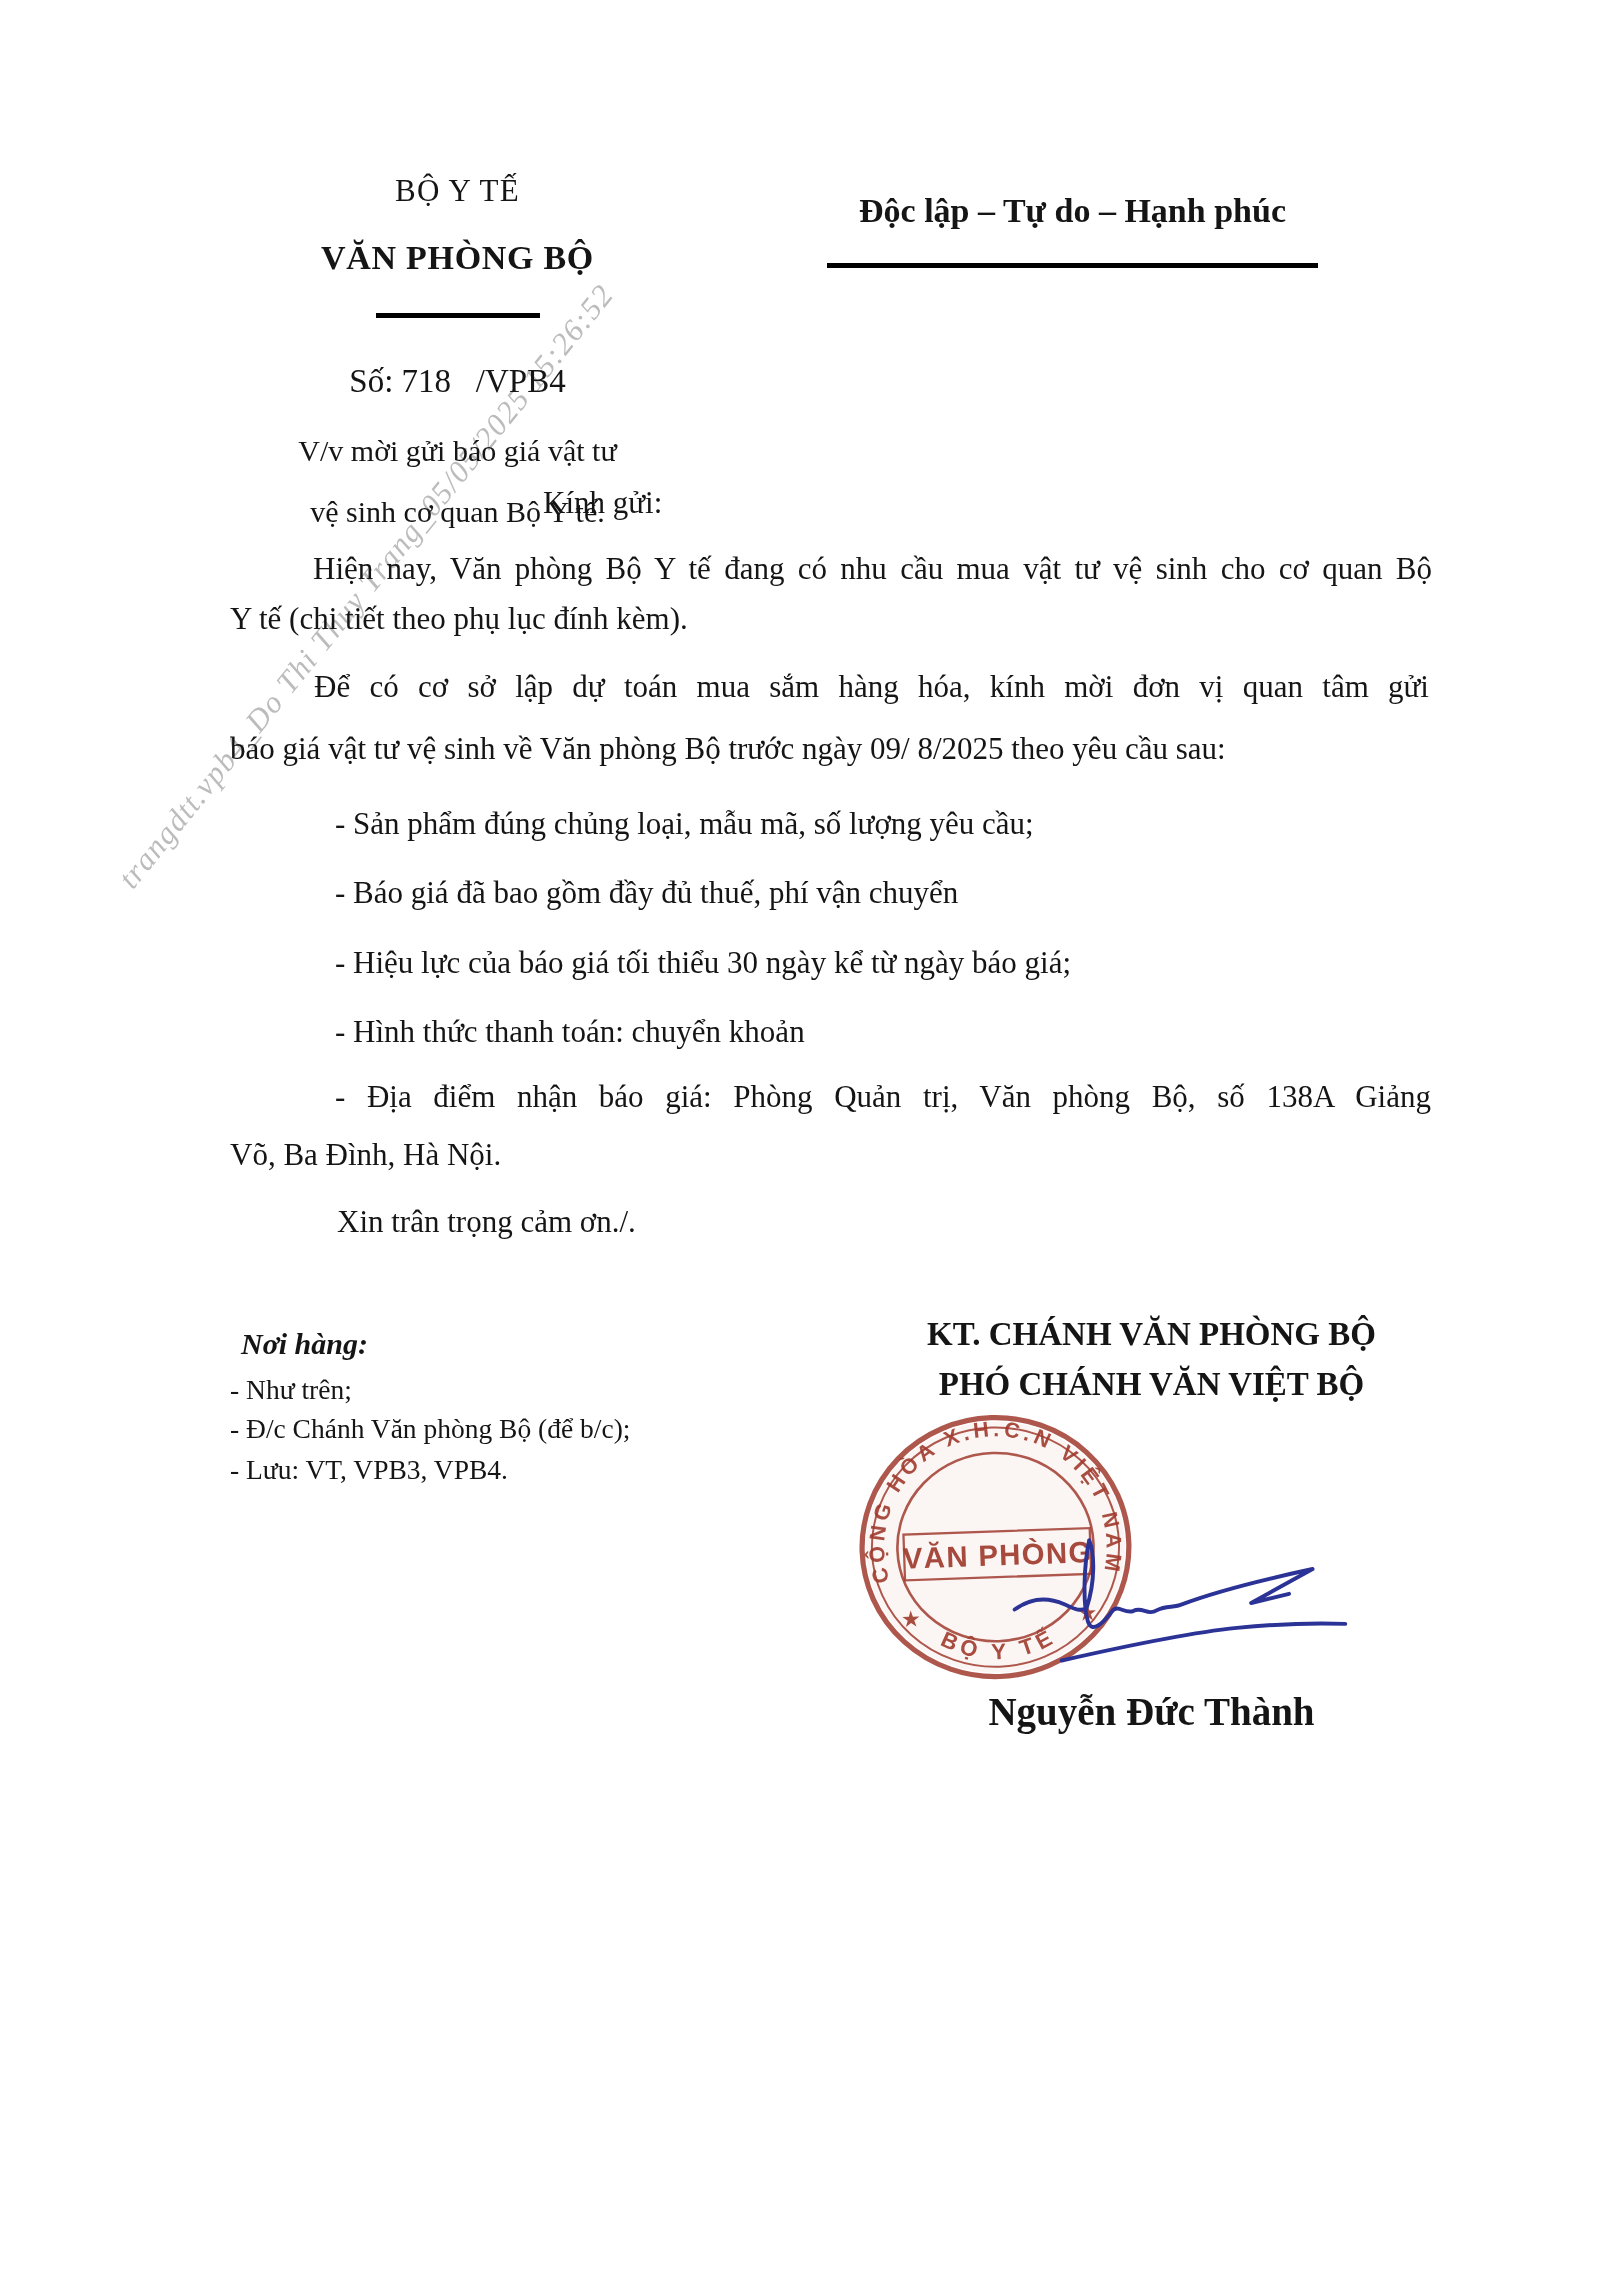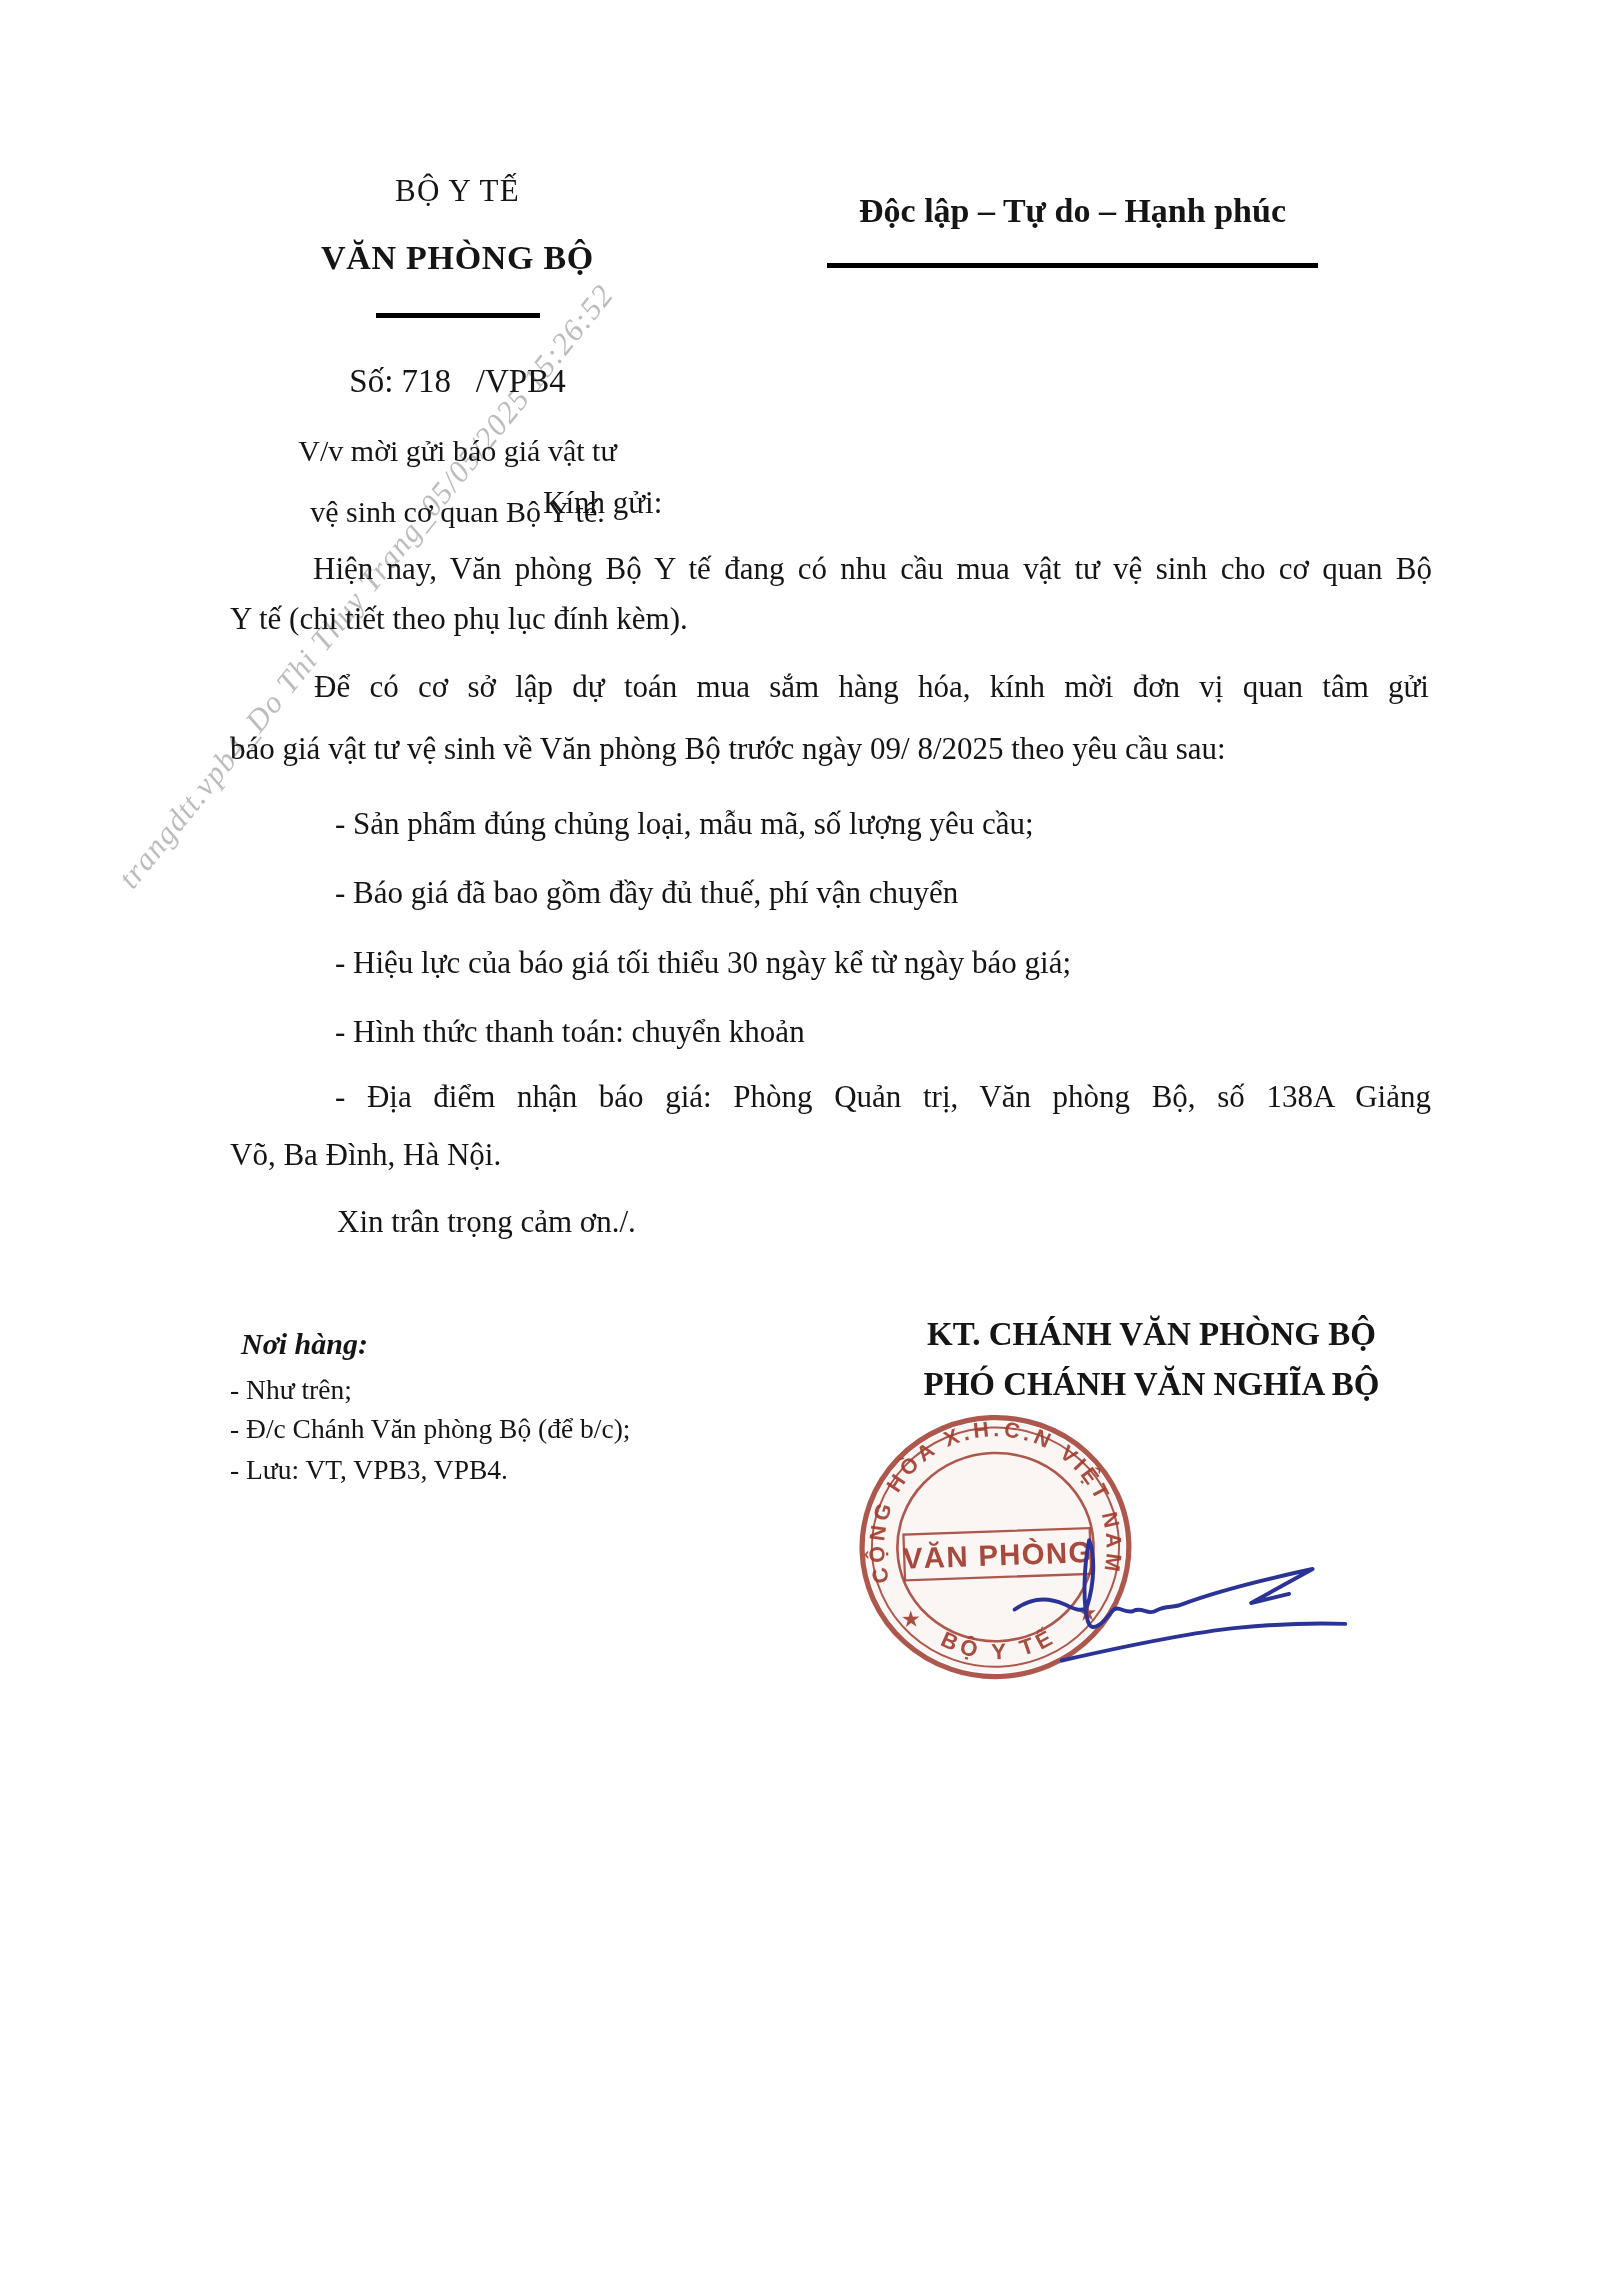--- a/index.html
+++ b/index.html
@@ -99,21 +99,22 @@
     <div class="abs body-line" style="left:230px; top:1137px;">Võ, Ba Đình, Hà Nội.</div>
 
     <div class="abs body-line" style="left:337px; top:1204px;">Xin trân trọng cảm ơn./.</div>
 
     <div class="abs recip-title" style="left:241px; top:1327px;">Nơi hàng:</div>
     <div class="abs recip-item" style="left:230px; top:1374px;">- Như trên;</div>
     <div class="abs recip-item" style="left:230px; top:1413px;">- Đ/c Chánh Văn phòng Bộ (để b/c);</div>
     <div class="abs recip-item" style="left:230px; top:1454px;">- Lưu: VT, VPB3, VPB4.</div>
 
     <div class="abs authority" style="top:1316px;">KT. CHÁNH VĂN PHÒNG BỘ</div>
-    <div class="abs authority" style="top:1366px;">PHÓ CHÁNH VĂN NGHĨA BỘ</div>
+    <div class="abs authority" style="top:1366px;">PHÓ CHÁNH VĂN VIỆT BỘ</div>
+    <div class="abs signer" style="top:1690px;">Nguyễn Đức Thành</div>
 
     <svg class="stamp-svg" viewBox="0 0 432 416">
       <g stroke="#a03b2e" fill="none" opacity="0.85">
         <ellipse cx="213" cy="205" rx="204" ry="198" stroke-width="8"></ellipse>
         <ellipse cx="213" cy="205" rx="189" ry="183" stroke-width="3"></ellipse>
         <ellipse cx="213" cy="205" rx="150" ry="144" stroke-width="4"></ellipse>
       </g>
       <ellipse cx="213" cy="205" rx="198" ry="192" fill="rgba(180,85,75,0.06)"></ellipse>
       <path id="stampTopArc" d="M 53 263 A 170 170 0 1 1 373 263" fill="none"></path>
       <path id="stampBottomArc" d="M 103 337 A 174 174 0 0 0 323 337" fill="none"></path>

